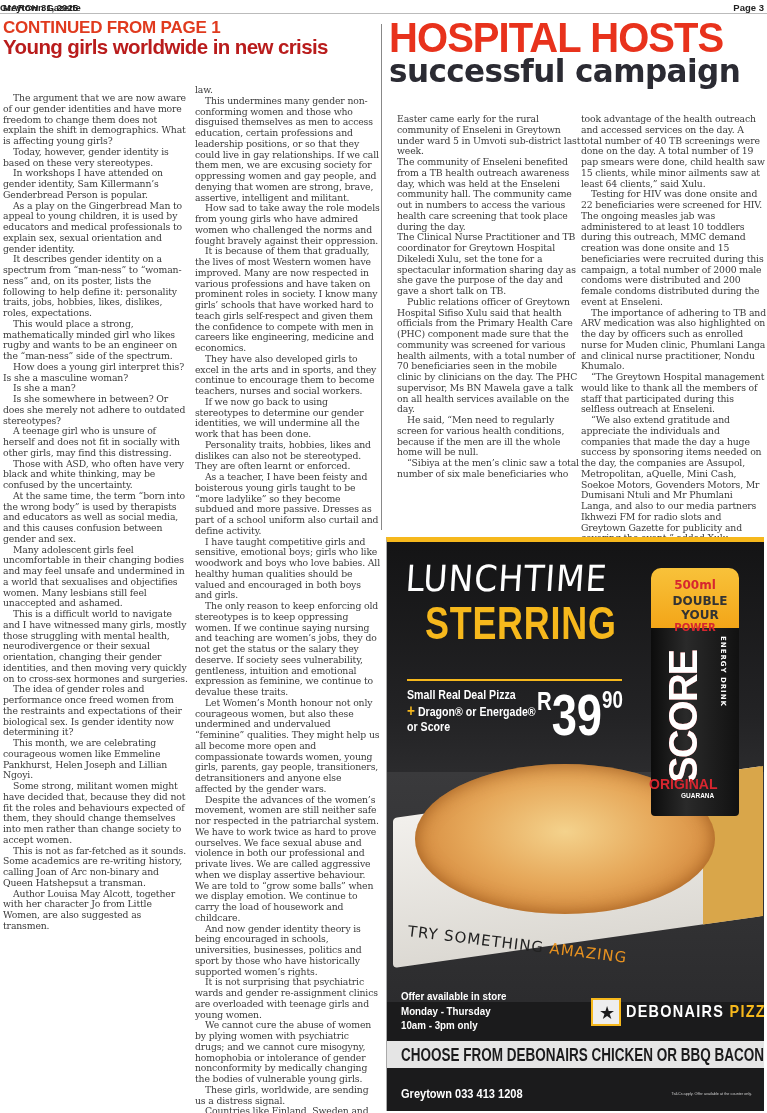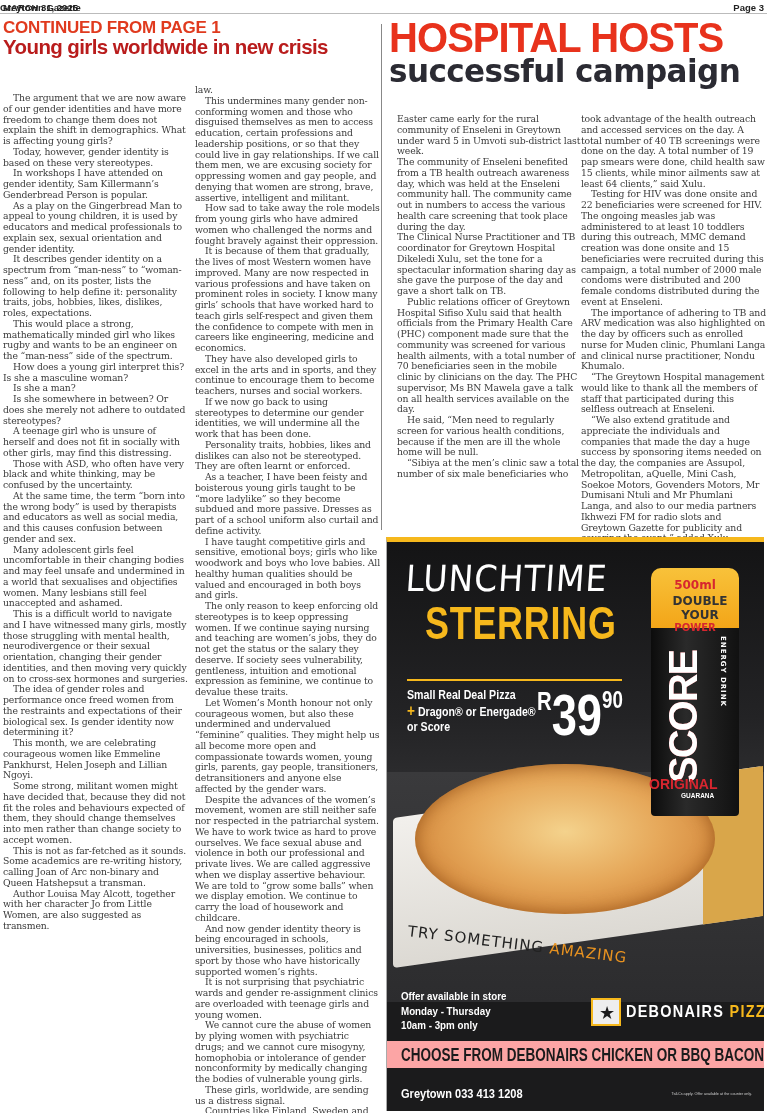--- a/index.html
+++ b/index.html
@@ -57,21 +57,21 @@
   .pizza { position: absolute; left: 28px; top: 222px; width: 300px; height: 150px; border-radius: 50%; background: radial-gradient(ellipse at 50% 45%, #f4d28c 0%, #e6a85a 45%, #d58a3e 75%, #c97e35 100%); box-shadow: inset 0 0 18px rgba(120,60,10,0.6); }
   .try { position: absolute; left: 22px; top: 380px; font-family: "DejaVu Sans", sans-serif; font-size: 15px; color: #222; transform: rotate(7deg); transform-origin: left top; letter-spacing: 1px; }
   .try .amazing { color: #e99320; }
 
   .avail { position: absolute; left: 14px; top: 447px; font-family: "Liberation Sans", sans-serif; font-weight: bold; font-size: 11.5px; line-height: 14.5px; color: #fff; transform: scaleX(0.85); transform-origin: left top; }
   .logo { position: absolute; left: 204px; top: 456px; display: flex; align-items: center; }
   .logo .mark { width: 30px; height: 28px; border: 2px solid #f6b81c; background: #eee; position: relative; }
   .logo .mark::after { content: "\2605"; position: absolute; left: 6px; top: 2px; font-size: 18px; color: #1b1b1c; }
   .logo .txt { margin-left: 5px; font-family: "Liberation Sans", sans-serif; font-weight: bold; font-size: 17px; letter-spacing: 1.5px; color: #fff; transform: scaleX(0.85); transform-origin: left center; white-space: nowrap; }
   .logo .txt .pz { color: #f6b81c; }
-  .band { position: absolute; left: 0; top: 499px; width: 378px; height: 27px; background: #fca5a5; padding-left: 11px; }
+  .band { position: absolute; left: 0; top: 499px; width: 378px; height: 27px; background: #e5e5e5; padding-left: 11px; }
   .band span { position: absolute; left: 14px; top: 4px; font-family: "Liberation Sans", sans-serif; font-weight: bold; font-size: 18px; color: #1b1b1c; white-space: nowrap; transform: scaleX(0.75); transform-origin: left top; }
   .phone { position: absolute; left: 14px; top: 544px; font-family: "Liberation Sans", sans-serif; font-weight: bold; font-size: 13px; color: #fff; transform: scaleX(0.85); transform-origin: left top; }
   .tcs { position: absolute; right: 12px; top: 550px; font-family: "Liberation Sans", sans-serif; font-size: 3.8px; color: #ccc; }
 </style>
 </head>
 <body>
 
 <div class="folio">
   <span class="date">MARCH 31, 2025</span>
   <span class="paper">Greytown Gazette</span>

